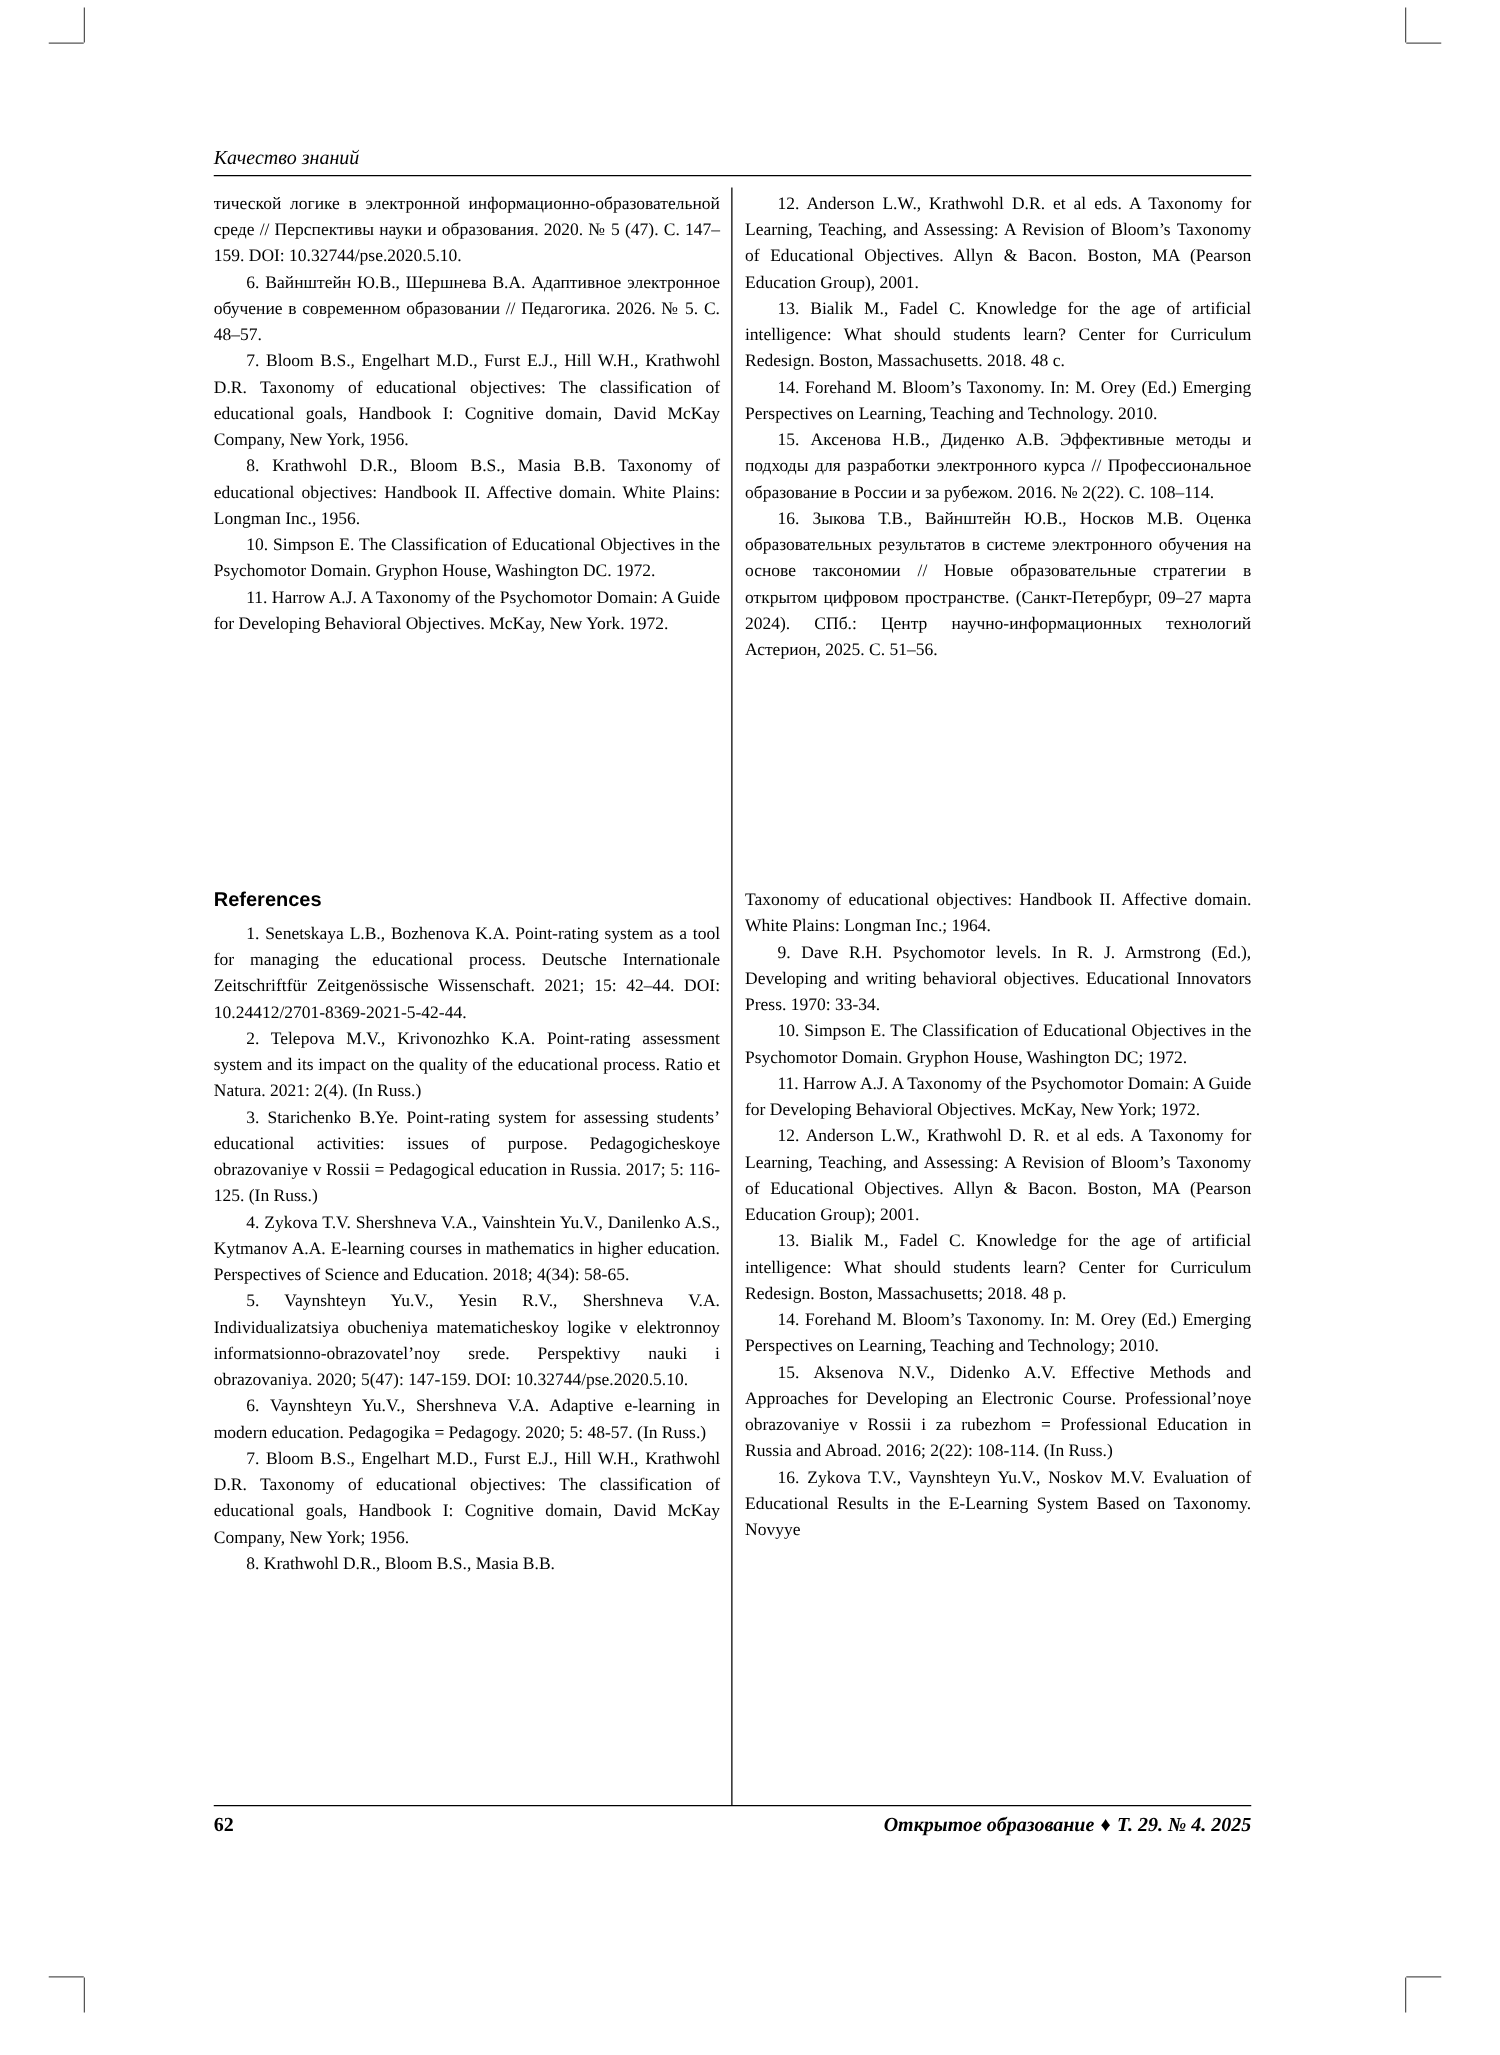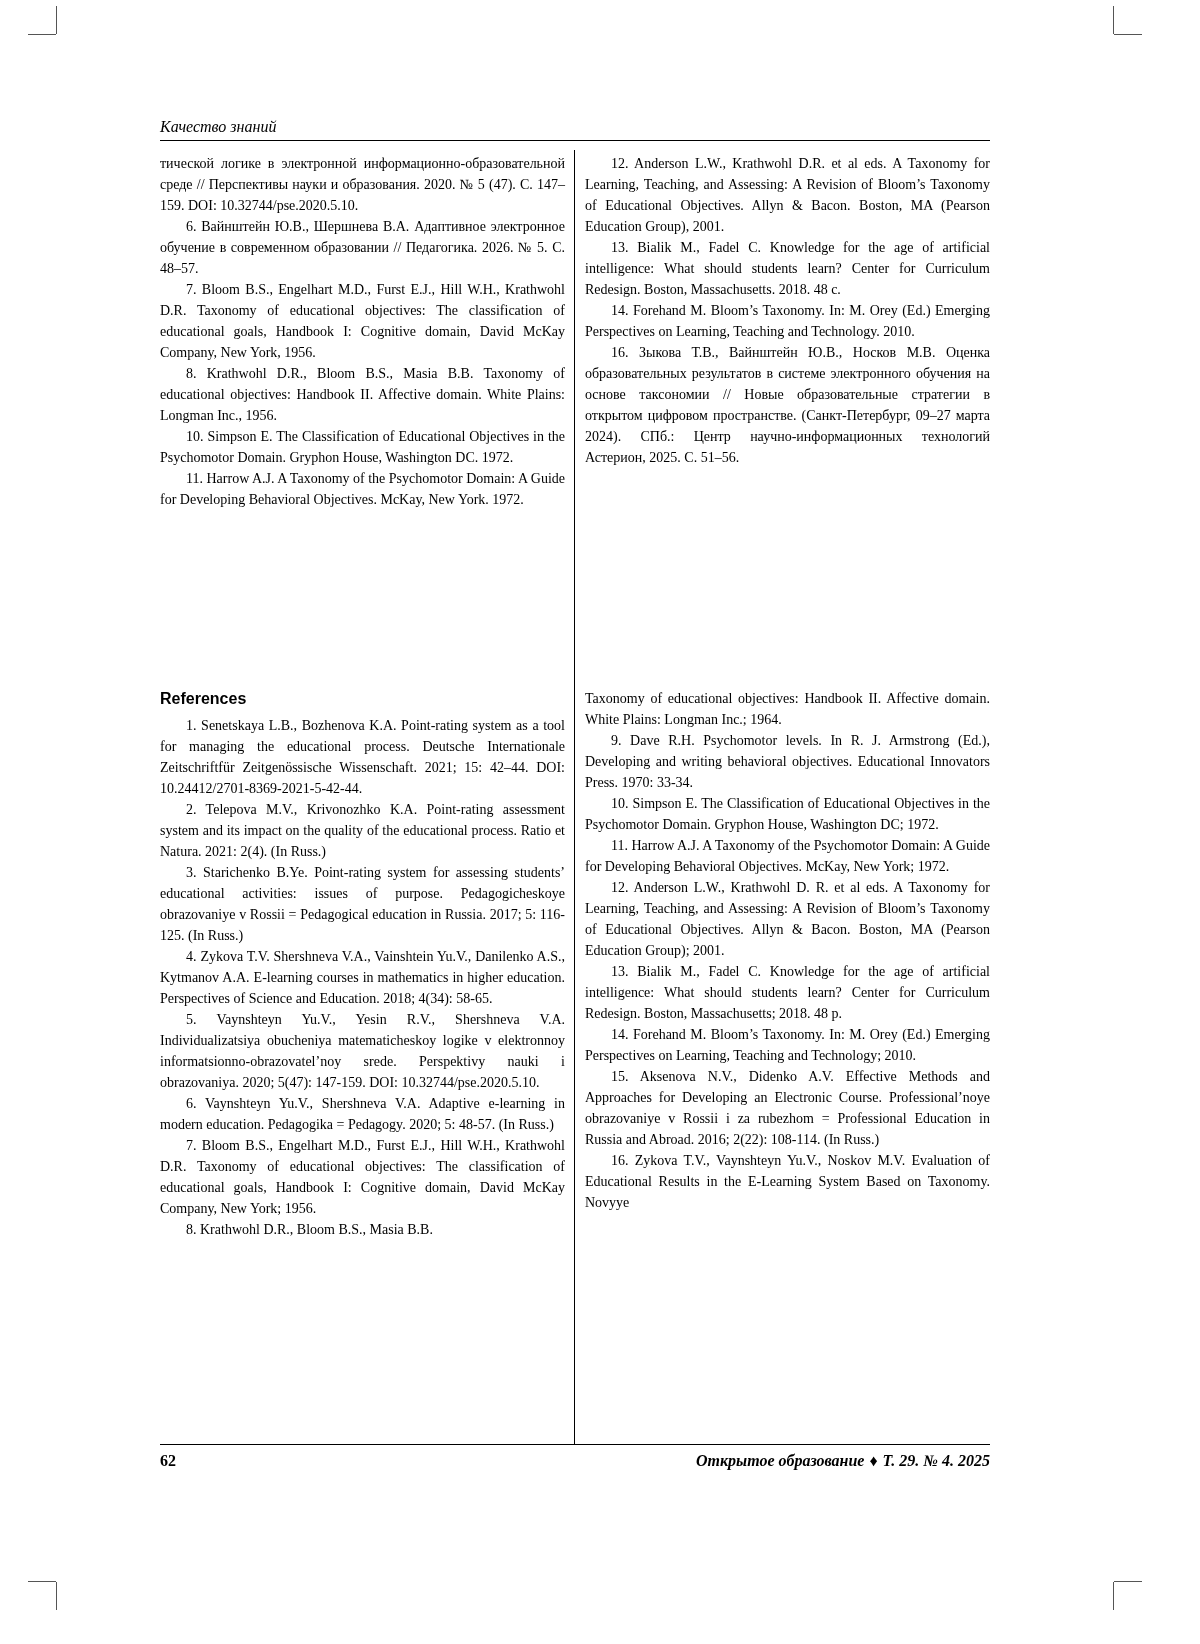--- a/index.html
+++ b/index.html
@@ -4,39 +4,39 @@
 <style>
   * { margin:0; padding:0; box-sizing:border-box; }
   html,body { width:1200px; height:1644px; }
   body {
     background:#ffffff;
     color:#000;
     font-family:"Liberation Serif", serif;
     position:relative;
     overflow:hidden;
   }
-  .page { position:absolute; inset:0; }
+  .page { position:absolute; inset:0;margin-left:11px; }
 
   
   .crop { position:absolute; background:#555; }
 
   
   .running-head {
     position:absolute; left:160px; top:118px;
     font-style:italic; font-size:16px;
   }
 
   .rule { position:absolute; left:160px; width:830px; height:1px; background:#000; }
   .top-rule { top:140px; }
   .bottom-rule { top:1444px; }
   .col-divider { position:absolute; left:574px; top:150px; width:1px; height:1294px; background:#000; }
 
   .block { position:absolute; left:160px; width:830px; display:flex; gap:20px; }
   .block1 { top:153px; }
-  .block2 { top:688px; }
+  .block2 { top:710px; }
   .col { width:405px; }
 
   p.ref {
     font-size:14px;
     line-height:21px;
     text-align:justify;
     text-indent:26px;
   }
   p.ref.cont { text-indent:0; }
 
@@ -81,20 +81,21 @@
       <p class="ref">6. Вайнштейн Ю.В., Шершнева В.А. Адаптивное электронное обучение в современном образовании // Педагогика. 2026. № 5. С. 48–57.</p>
       <p class="ref" lang="en">7. Bloom B.S., Engelhart M.D., Furst E.J., Hill W.H., Krathwohl D.R. Taxonomy of educational objectives: The classification of educational goals, Handbook I: Cognitive domain, David McKay Company, New York, 1956.</p>
       <p class="ref" lang="en">8. Krathwohl D.R., Bloom B.S., Masia B.B. Taxonomy of educational objectives: Handbook II. Affective domain. White Plains: Longman Inc., 1956.</p>
       <p class="ref" lang="en">10. Simpson E. The Classification of Educational Objectives in the Psychomotor Domain. Gryphon House, Washington DC. 1972.</p>
       <p class="ref" lang="en">11. Harrow A.J. A Taxonomy of the Psychomotor Domain: A Guide for Developing Behavioral Objectives. McKay, New York. 1972.</p>
     </div>
     <div class="col" lang="ru">
       <p class="ref" lang="en">12. Anderson L.W., Krathwohl D.R. et al eds. A Taxonomy for Learning, Teaching, and Assessing: A Revision of Bloom’s Taxonomy of Educational Objectives. Allyn &amp; Bacon. Boston, MA (Pearson Education Group), 2001.</p>
       <p class="ref" lang="en">13. Bialik M., Fadel C. Knowledge for the age of artificial intelligence: What should students learn? Center for Curriculum Redesign. Boston, Massachusetts. 2018. 48 с.</p>
       <p class="ref" lang="en">14. Forehand M. Bloom’s Taxonomy. In: M. Orey (Ed.) Emerging Perspectives on Learning, Teaching and Technology. 2010.</p>
+      <p class="ref">15. Аксенова Н.В., Диденко А.В. Эффективные методы и подходы для разработки электронного курса // Профессиональное образование в России и за рубежом. 2016. № 2(22). С. 108–114.</p>
       <p class="ref">16. Зыкова Т.В., Вайнштейн Ю.В., Носков М.В. Оценка образовательных результатов в системе электронного обучения на основе таксономии // Новые образовательные стратегии в открытом цифровом пространстве. (Санкт-Петербург, 09–27 марта 2024). СПб.: Центр научно-информационных технологий Астерион, 2025. С. 51–56.</p>
     </div>
   </section>
 
   <section class="block block2">
     <div class="col" lang="en">
       <h2 class="refs-heading">References</h2>
       <p class="ref">1. Senetskaya L.B., Bozhenova K.A. Point-rating system as a tool for managing the educational process. Deutsche Internationale Zeitschriftfür Zeitgenössische Wissenschaft. 2021; 15: 42–44. DOI: 10.24412/2701-8369-2021-5-42-44.</p>
       <p class="ref">2. Telepova M.V., Krivonozhko K.A. Point-rating assessment system and its impact on the quality of the educational process. Ratio et Natura. 2021: 2(4). (In Russ.)</p>
       <p class="ref">3. Starichenko B.Ye. Point-rating system for assessing students’ educational activities: issues of purpose. Pedagogicheskoye obrazovaniye v Rossii = Pedagogical education in Russia. 2017; 5: 116-125. (In Russ.)</p>

